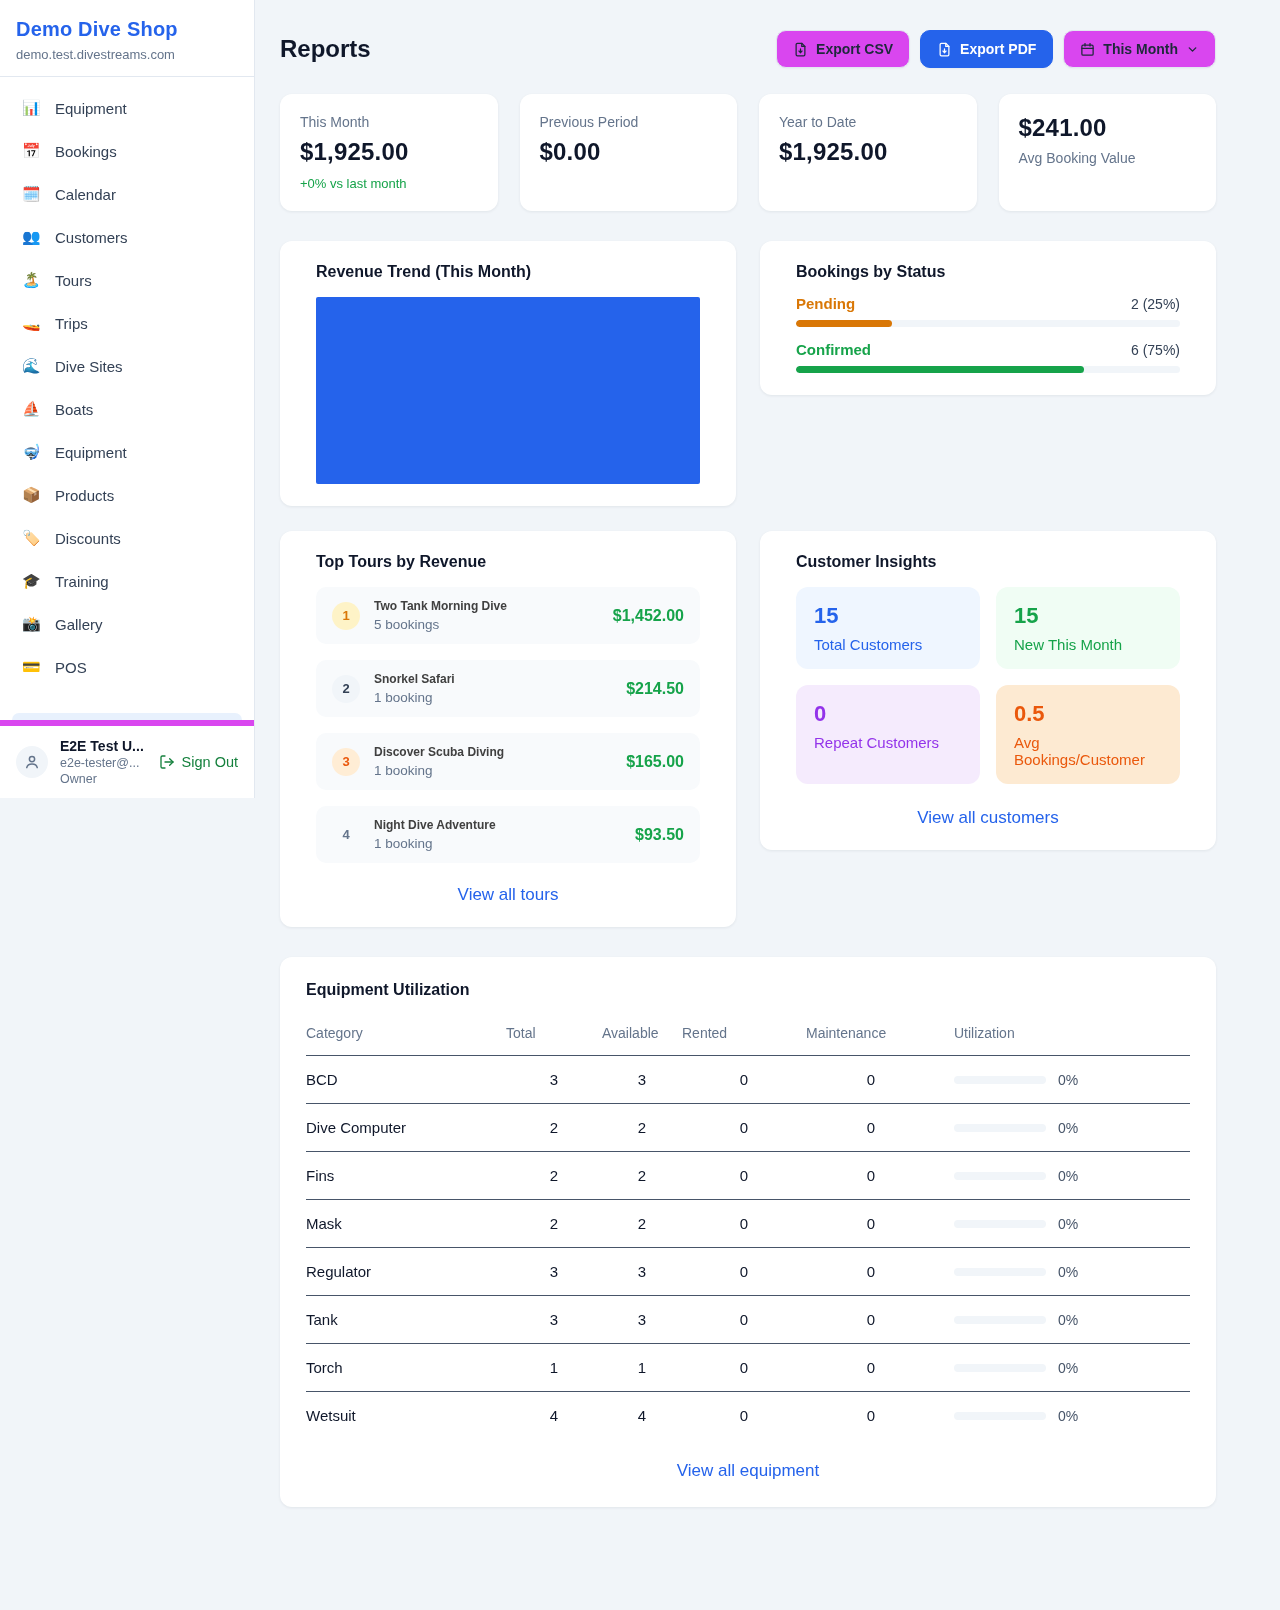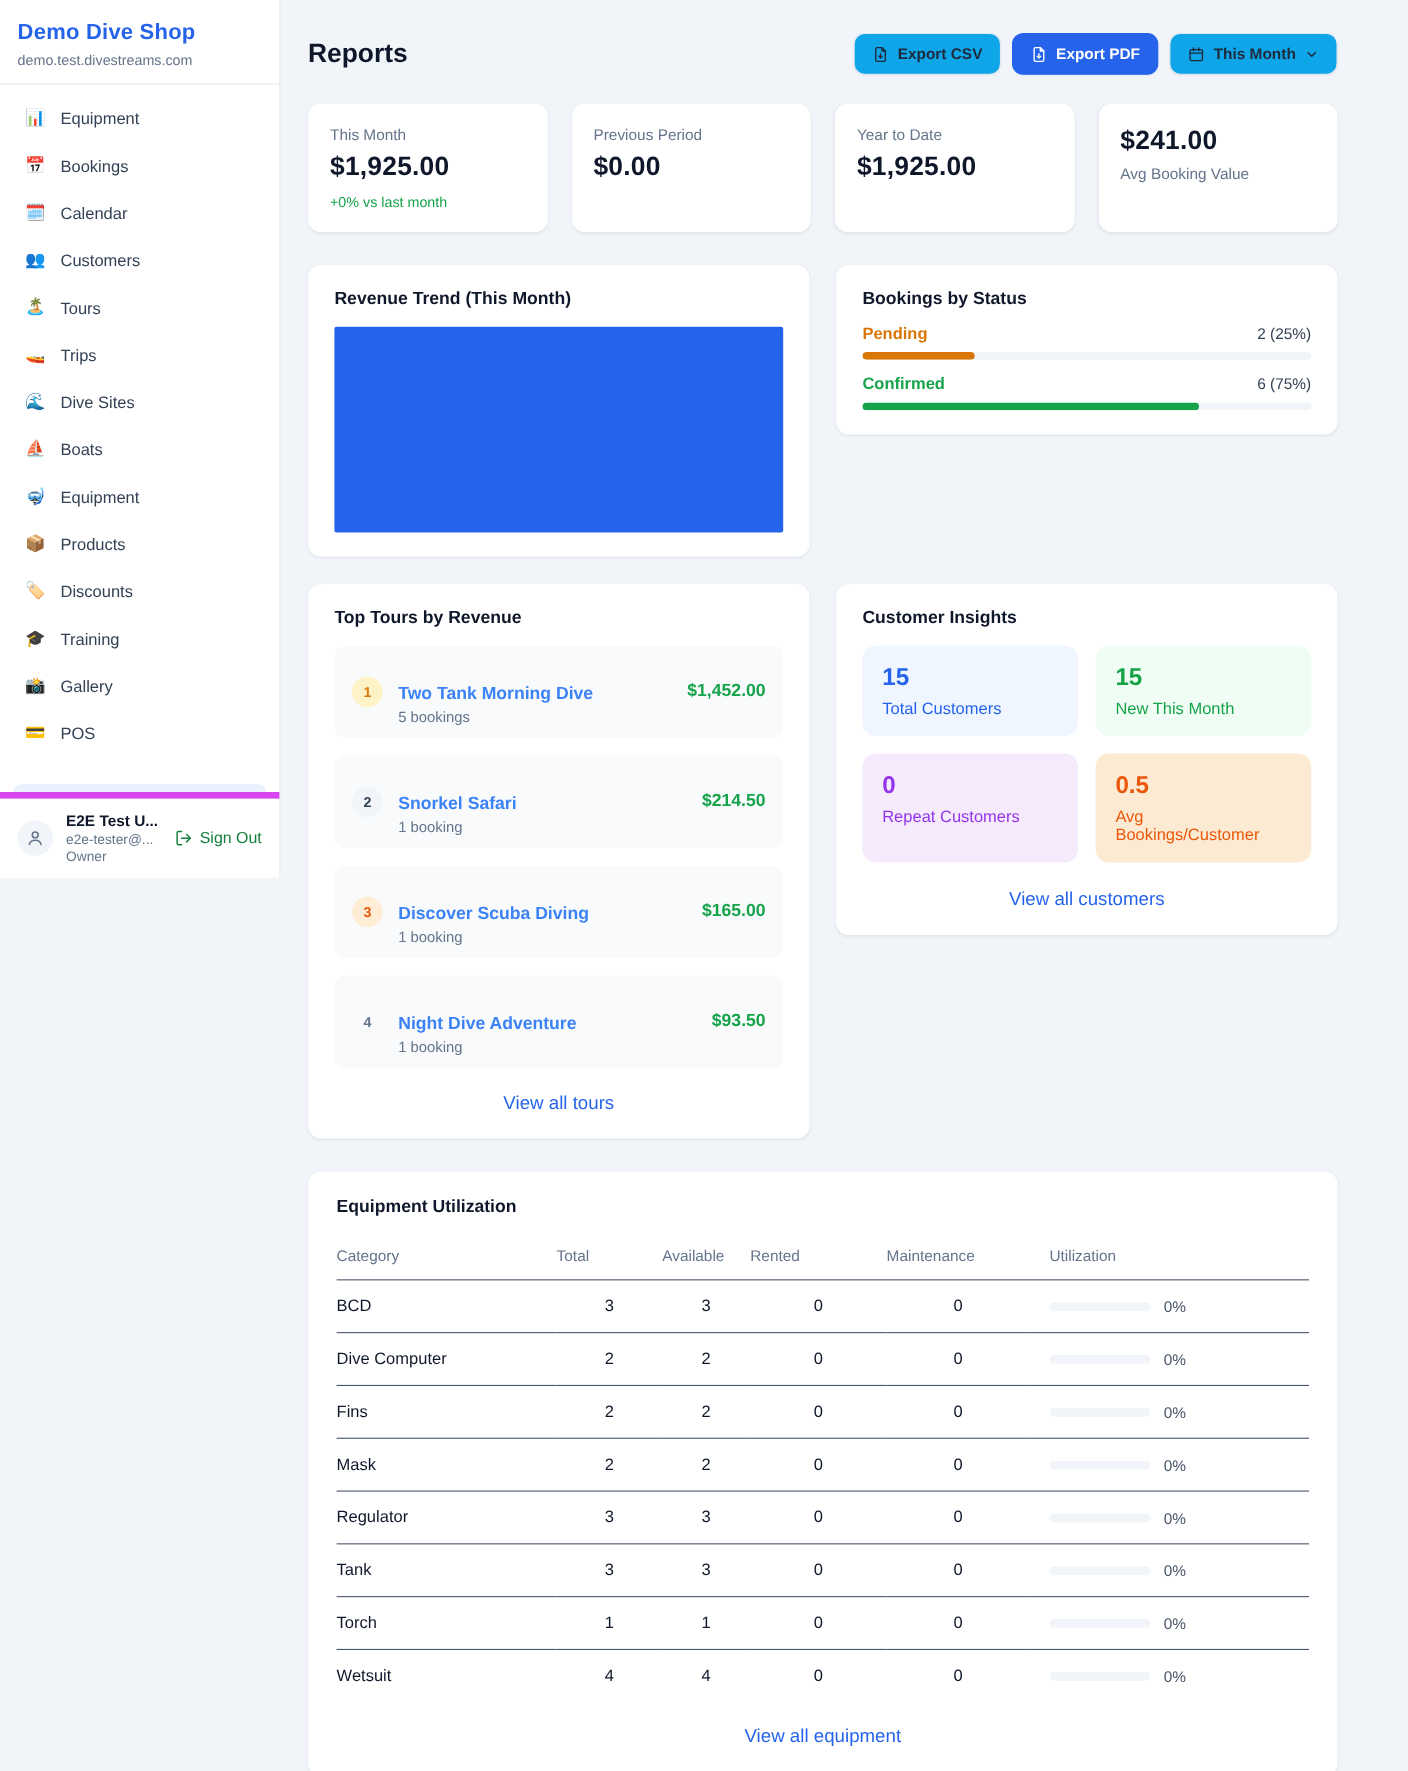--- a/index.html
+++ b/index.html
@@ -41,58 +41,58 @@
   .user-email, .user-role { font-size:12.5px; color:#64748b; margin-top:2px; }
   .signout { display:flex; align-items:center; gap:7px; color:#15803d; font-size:14.5px; cursor:pointer; white-space:nowrap; }
   
   .main { margin-left:255px; padding:30px 64px 74px 25px; }
   .page-header { display:flex; align-items:center; justify-content:space-between; }
   .page-title { font-size:24px; font-weight:800; color:#0f172a; }
   .header-actions { display:flex; gap:10px; }
   .btn {
     display:flex; align-items:center; gap:8px; height:38px; padding:0 16px;
     border-radius:10px; font-size:14px; font-weight:600; cursor:pointer;
-    background:#0ea5e9; color:#1e293b; border:1px solid #e2e8f0;
+    background:#d946ef; color:#1e293b; border:1px solid #e2e8f0;
     box-shadow:0 1px 2px rgba(15,23,42,.04);
   }
   .btn-primary { background:#2563eb; color:#fff; border-color:#2563eb; }
   .btn svg { display:block; }
   
   .card { background:#fff; border-radius:12px; box-shadow:0 1px 3px rgba(15,23,42,.07); }
   .stats-grid { display:grid; grid-template-columns:repeat(4,1fr); gap:22px; margin-top:26px; }
   .stat-card { padding:20px; }
   .stat-label { font-size:14px; color:#64748b; }
   .stat-value { font-size:24px; font-weight:800; color:#0f172a; margin-top:8px; letter-spacing:.2px; }
   .stat-delta { font-size:13px; color:#16a34a; margin-top:10px; }
   .stat-card.value-first .stat-value { margin-top:0; }
   .stat-card.value-first .stat-label { margin-top:8px; }
   .two-col { display:grid; grid-template-columns:1fr 1fr; gap:24px; margin-top:30px; align-items:start; }
   .card-title { font-size:16px; font-weight:700; color:#0f172a; }
-  .pad { padding:22px 24px; }
+  .pad { padding:22px 36px; }
   
   .chart-block { margin-top:16px; height:187px; background:#2563eb; border-radius:2px; }
   
   .status-row { margin-top:14px; }
   .status-top { display:flex; justify-content:space-between; align-items:baseline; }
   .status-label { font-size:15px; font-weight:700; }
   .status-count { font-size:14px; color:#334155; }
   .track { margin-top:8px; height:7px; background:#f1f5f9; border-radius:99px; overflow:hidden; }
   .fill { height:100%; border-radius:99px; }
   
   .tour-row {
     display:flex; align-items:center; gap:14px;
     background:#f8fafc; border-radius:10px; padding:12px 16px; margin-top:16px;
   }
   .rank {
     width:28px; height:28px; border-radius:50%; flex:0 0 auto;
     display:flex; align-items:center; justify-content:center;
     font-size:13px; font-weight:700;
   }
   .tour-info { flex:1 1 auto; }
-  .tour-name { font-size:16px; font-weight:600; color:#3b82f6;margin-top:23px; }
+  .tour-name { font-size:12px; font-weight:600; color:#404040; }
   .tour-sub { font-size:13.5px; color:#64748b; margin-top:4px; }
   .tour-amount { font-size:16px; font-weight:700; color:#16a34a; white-space:nowrap; }
   .center-link { display:block; text-align:center; margin-top:22px; color:#2563eb; font-size:17px; text-decoration:none; cursor:pointer; }
   
   .insight-grid { display:grid; grid-template-columns:1fr 1fr; gap:16px; margin-top:16px; }
   .tile { border-radius:12px; padding:16px 18px; min-height:82px; }
   .tile-value { font-size:22px; font-weight:800; }
   .tile-label { font-size:15px; margin-top:7px; }
   
   .equipment-card { margin-top:30px; padding:24px 26px 26px; }

